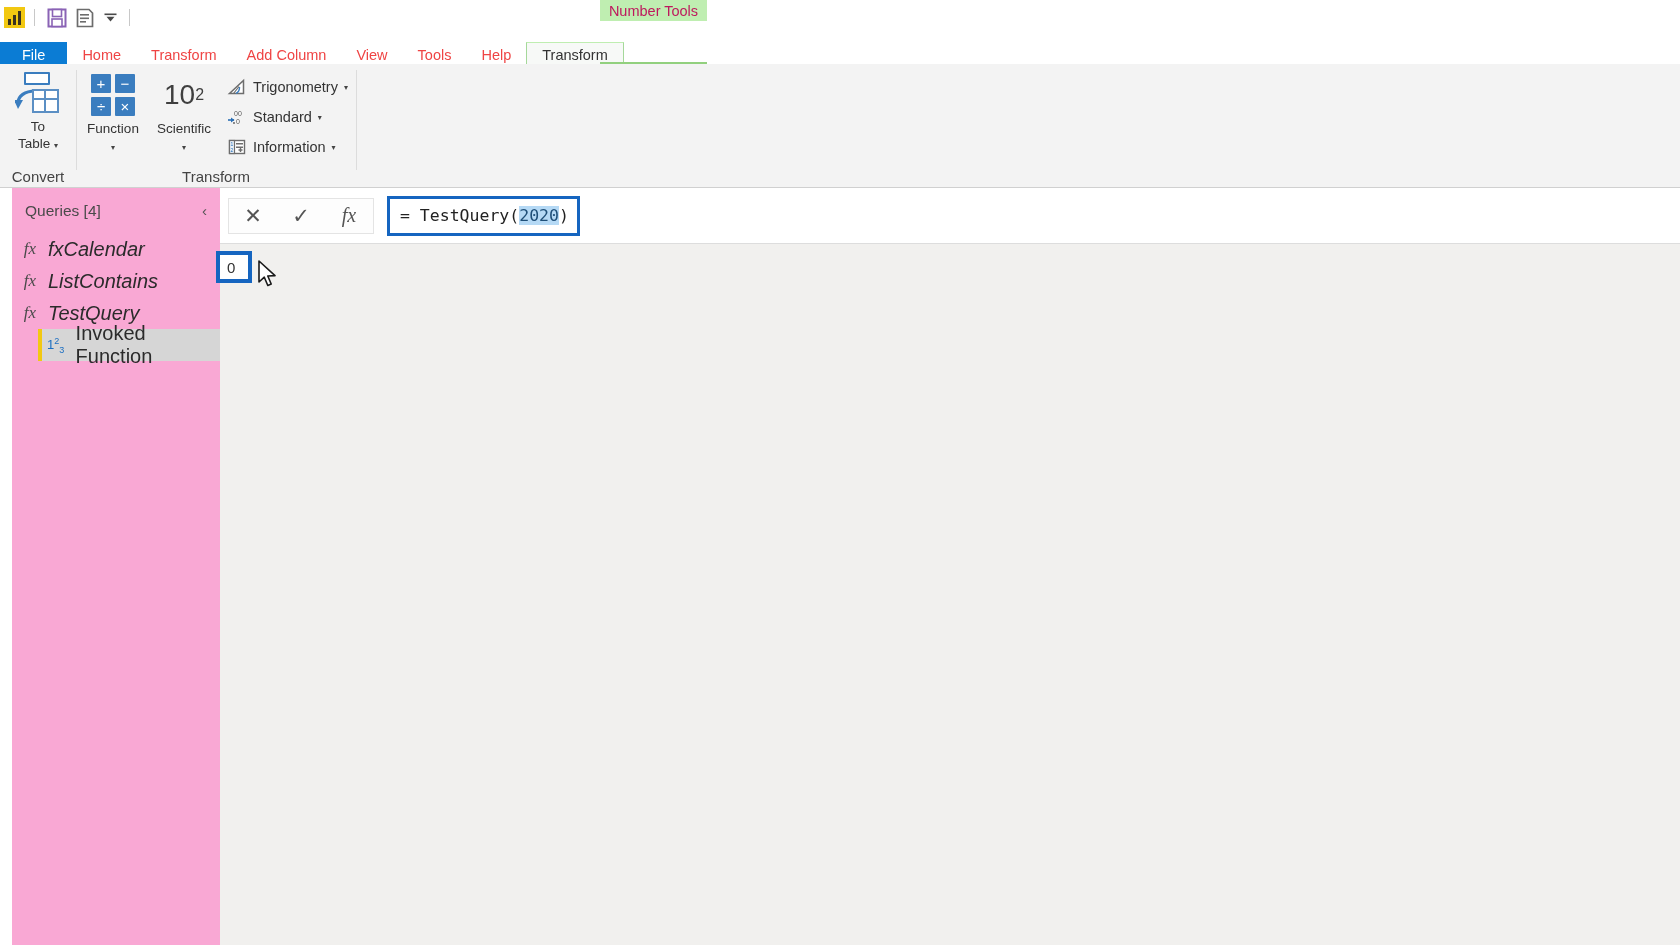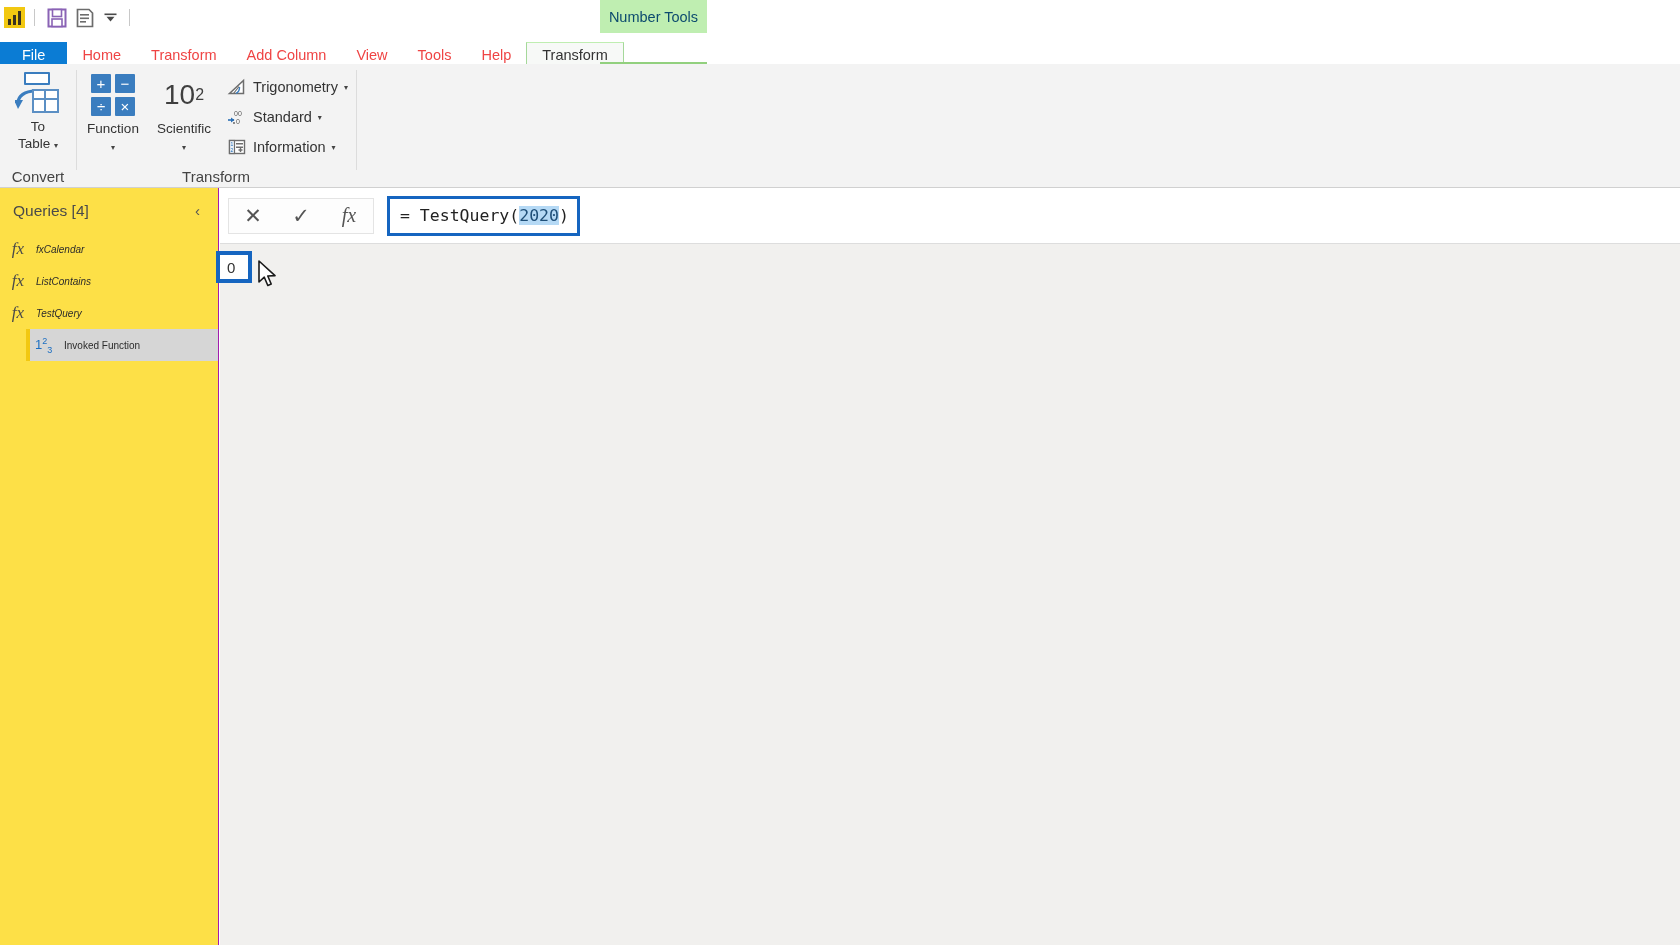--- a/index.html
+++ b/index.html
@@ -44,24 +44,24 @@
   }
   .qat-chev {
     width: 20px; height: 26px; display: flex;
     align-items: center; justify-content: center;
     font-size: 11px; color: #444;
   }
 
   
   .ctx-header {
     position: absolute; left: 600px; top: 0px;
-    width: 107px; height: 33px;
+    width: 107px; height: 21px;
     background: #bfeeb1;
     display: flex; align-items: center; justify-content: center;
-    font-size: 14.5px; color: #0c4a6e;
+    font-size: 14.5px; color: #be185d;
   }
   .win-title {
     position: absolute; left: 723px; top: 0px; height: 35px;
     display: flex; align-items: center;
     font-size: 15.5px; color: #333333;
     white-space: nowrap;
   }
 
   
   .tabstrip {
@@ -160,40 +160,40 @@
   .smallrow {
     display: flex; align-items: center; height: 30px;
     padding: 0 4px; cursor: default;
   }
   .smallrow .lbl { font-size: 14.5px; color: #333; margin-left: 6px; }
   .smallrow .caret { margin-left: 6px; }
   .ico20 { width: 20px; height: 20px; position: relative; }
 
   
   .sidebar {
-    position: absolute; left: 0; top: 188px; width: 219px; height: 757px;
-    background: #fde047;
-    border-right: 1px solid #a21caf;
+    position: absolute; left: 12px; top: 188px; width: 219px; height: 757px;
+    background: #f9a8d4;
+    border-right: 6px solid #a21caf;
   }
   .sidebar-head {
     height: 45px; display: flex; align-items: center;
     padding: 0 12px 0 13px;
   }
   .sidebar-head .title {
     font-size: 15.5px; color: #4a4a4a; flex: 1;
   }
   .sidebar-head .collapse {
     font-size: 15px; color: #555; padding: 2px 6px;
   }
   .qitem {
     height: 32px; display: flex; align-items: center;
     padding-left: 9px; position: relative;
   }
   .qitem .qlabel {
-    font-size: 10px; color: #2b2b2b; margin-left: 9px;
+    font-size: 20px; color: #2b2b2b; margin-left: 9px;
     font-style: italic;
   }
   .qitem.selected { background: #d6d6d6; margin-left: 26px; }
   .qitem.selected::before {
     content: ""; position: absolute; left: 0; top: 0; bottom: 0;
     width: 4px; background: #f2c811;
   }
   .qitem.selected .qlabel { font-style: normal; }
   .fx-ico {
     width: 18px; text-align: center;

